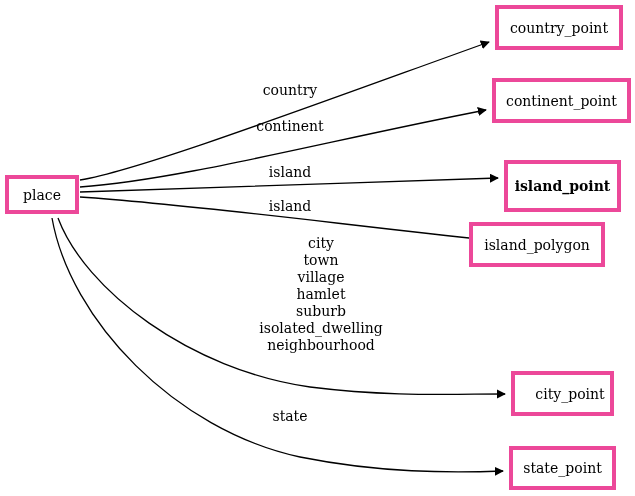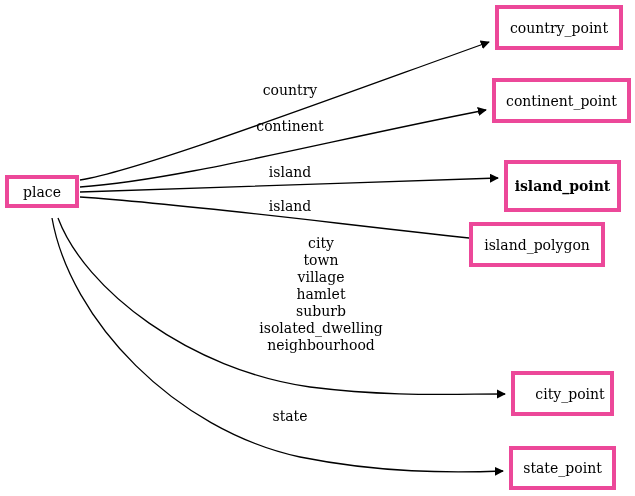--- a/index.html
+++ b/index.html
@@ -65,21 +65,21 @@
         <path d="M 80 180 C 140 170, 300 110, 489 42" fill="none" stroke="#000000" stroke-width="1.3" marker-end="url(#arrow)"></path>
         <path d="M 80 187 C 180 180, 330 140, 486 110" fill="none" stroke="#000000" stroke-width="1.3" marker-end="url(#arrow)"></path>
         <path d="M 80 192 C 200 189, 360 182, 498 178" fill="none" stroke="#000000" stroke-width="1.3" marker-end="url(#arrow)"></path>
         <path d="M 80 197 C 200 205, 360 227, 489 240" fill="none" stroke="#000000" stroke-width="1.3" marker-end="url(#arrow)"></path>
         <path d="M 58 218 C 85 290, 190 370, 310 387 C 390 397, 450 394, 505 394" fill="none" stroke="#000000" stroke-width="1.3" marker-end="url(#arrow)"></path>
         <path d="M 52 218 C 70 320, 175 430, 300 457 C 380 473, 450 473, 503 471" fill="none" stroke="#000000" stroke-width="1.3" marker-end="url(#arrow)"></path>
       </g>
   </svg>
 
   <div id="nodes-layer">
-      <div class="node" style="left: 5px; top: 175px; width: 74px; height: 33px; text-align: right;">
+      <div class="node" style="left: 5px; top: 175px; width: 74px; height: 39px; text-align: right;">
         <span>place</span>
       </div>
       <div class="node" style="left: 495px; top: 5px; width: 128px; height: 45px;">
         <span>country_point</span>
       </div>
       <div class="node" style="left: 492px; top: 78px; width: 139px; height: 45px;">
         <span>continent_point</span>
       </div>
       <div class="node" style="left: 504px; top: 160px; width: 117px; height: 52px; font-weight: bold;">
         <span>island_point</span>

